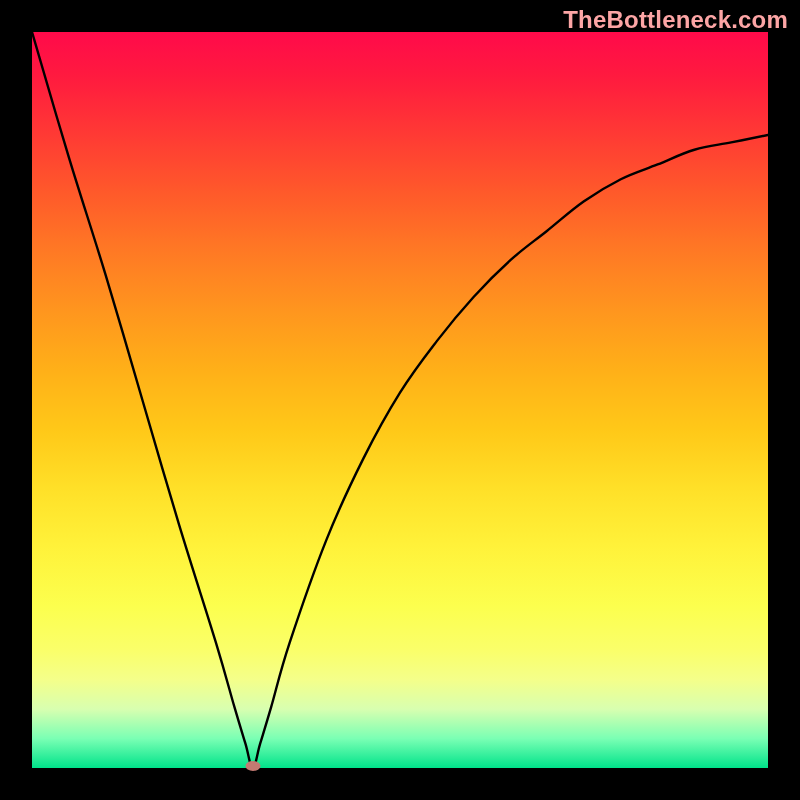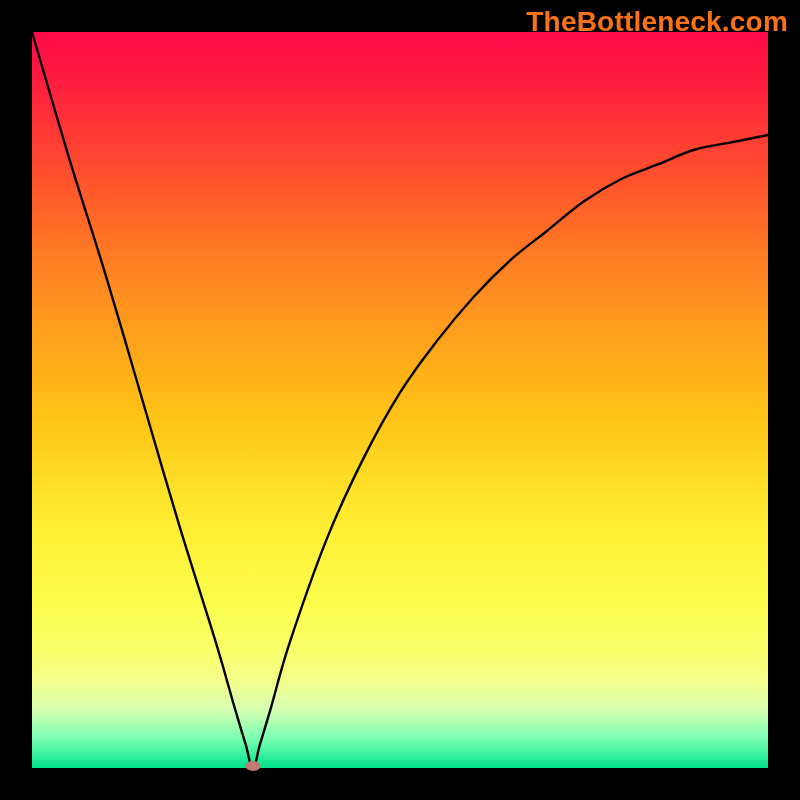--- a/index.html
+++ b/index.html
@@ -32,23 +32,23 @@
       #f4ff8a 88%,
       #d8ffb0 92%,
       #7affb4 96%,
       #00e38a 100%);
   }
   .watermark {
     position: absolute;
     top: 6px;
     right: 12px;
     font-family: Arial, Helvetica, sans-serif;
-    font-size: 28px;
+    font-size: 24px;
     font-weight: 600;
-    color: #f97316;
+    color: #fca5a5;
     letter-spacing: 0.2px;
     user-select: none;
   }
   svg.curve {
     position: absolute;
     left: 0; top: 0;
     width: 100%; height: 100%;
   }
   .minpoint {
     position: absolute;

